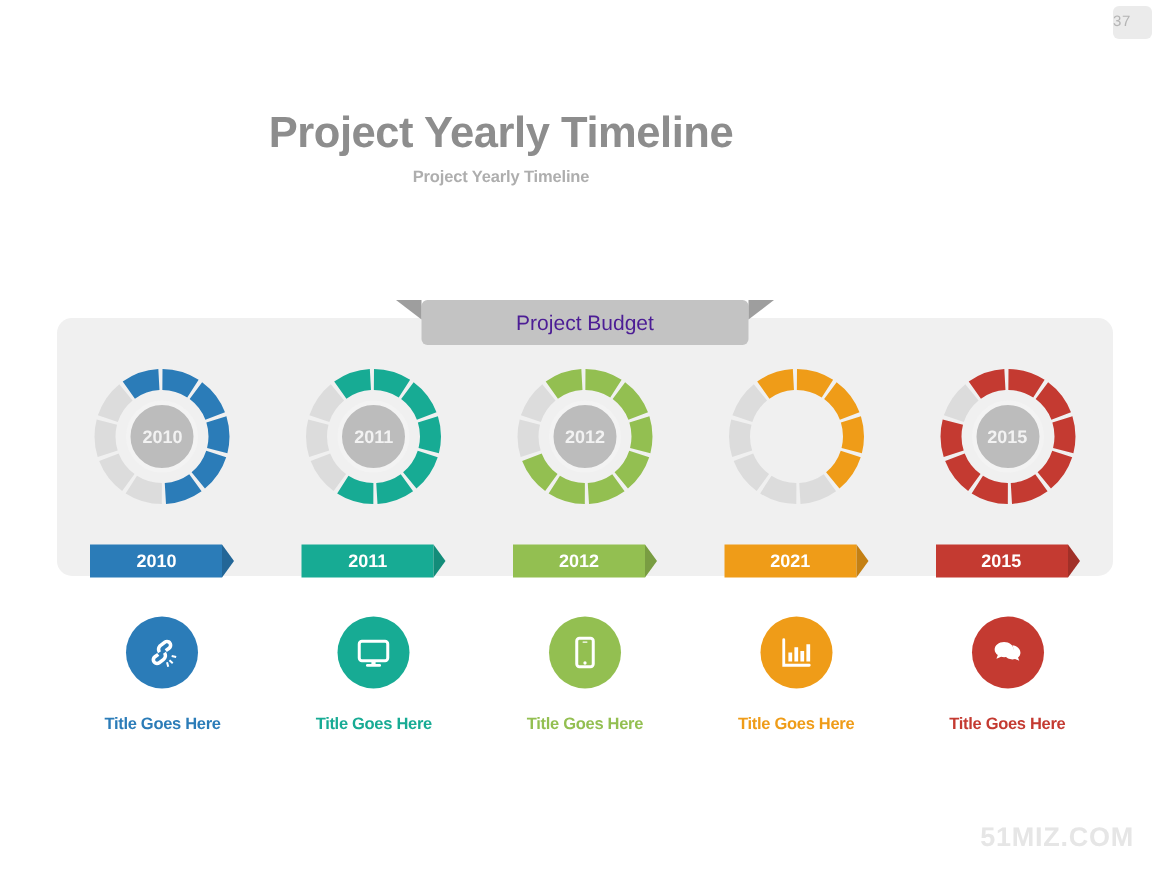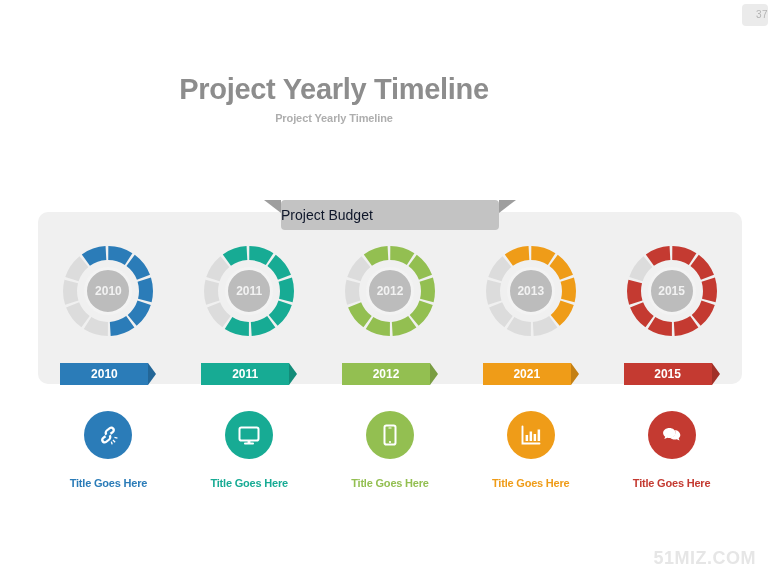--- a/index.html
+++ b/index.html
@@ -20,21 +20,21 @@
     position: absolute;
     top: 4px;
     right: 12px;
     width: 26px;
     height: 22px;
     background: #ebebeb;
     border-radius: 4px;
     color: #b4b4b4;
     font-size: 10px;
     line-height: 22px;
-    text-align: right;
+    text-align: left;
     letter-spacing: 0.5px;
   }
 
   
   .title-block {
     position: absolute;
     top: 72px;
     left: 0;
     width: 668px;
     text-align: center;
@@ -57,24 +57,24 @@
   
   .ribbon {
     position: absolute;
     top: 200px;
     left: 50%;
     transform: translateX(-50%);
     width: 218px;
     height: 30px;
     background: #c3c3c3;
     border-radius: 4px;
-    color: #0f172a;
+    color: #4c1d95;
     font-size: 14px;
     line-height: 30px;
-    text-align: left;
+    text-align: center;
     z-index: 5;
   }
   .ribbon-flange {
     position: absolute;
     top: 0;
     width: 0;
     height: 0;
   }
   .ribbon-flange.left {
     left: -17px;
@@ -323,21 +323,20 @@
           <circle cx="47" cy="47" r="38" fill="none" stroke="#ef9c18" stroke-width="14" stroke-dasharray="21.47610416728243 217.28493750554185" stroke-dashoffset="59.690260418206066" transform="rotate(0 47 47)"></circle>
           <circle cx="47" cy="47" r="38" fill="none" stroke="#ef9c18" stroke-width="14" stroke-dasharray="21.47610416728243 217.28493750554185" stroke-dashoffset="35.81415625092364" transform="rotate(0 47 47)"></circle>
           <circle cx="47" cy="47" r="38" fill="none" stroke="#ef9c18" stroke-width="14" stroke-dasharray="21.47610416728243 217.28493750554185" stroke-dashoffset="11.938052083641203" transform="rotate(0 47 47)"></circle>
           <circle cx="47" cy="47" r="38" fill="none" stroke="#ef9c18" stroke-width="14" stroke-dasharray="21.47610416728243 217.28493750554185" stroke-dashoffset="-11.938052083641217" transform="rotate(0 47 47)"></circle>
           <circle cx="47" cy="47" r="38" fill="none" stroke="#dcdcdc" stroke-width="14" stroke-dasharray="21.47610416728243 217.28493750554185" stroke-dashoffset="-35.81415625092364" transform="rotate(0 47 47)"></circle>
           <circle cx="47" cy="47" r="38" fill="none" stroke="#dcdcdc" stroke-width="14" stroke-dasharray="21.47610416728243 217.28493750554185" stroke-dashoffset="-59.69026041820609" transform="rotate(0 47 47)"></circle>
           <circle cx="47" cy="47" r="38" fill="none" stroke="#dcdcdc" stroke-width="14" stroke-dasharray="21.47610416728243 217.28493750554185" stroke-dashoffset="-83.56636458548851" transform="rotate(0 47 47)"></circle>
           <circle cx="47" cy="47" r="38" fill="none" stroke="#dcdcdc" stroke-width="14" stroke-dasharray="21.47610416728243 217.28493750554185" stroke-dashoffset="-107.44246875277094" transform="rotate(0 47 47)"></circle>
           <circle cx="47" cy="47" r="38" fill="none" stroke="#dcdcdc" stroke-width="14" stroke-dasharray="21.47610416728243 217.28493750554185" stroke-dashoffset="-131.31857292005336" transform="rotate(0 47 47)"></circle>
         </svg>
-        <div class="donut-hub">2013</div>
       </div>
       <div class="tag-wrap">
         <div class="tag" style="background:#ef9c18">2021</div>
         <div class="tag-fold" style="border-left:8px solid #ef9c18; filter:brightness(0.82)"></div>
       </div>
       <div class="icon-circle" style="background:#ef9c18">
         <span>
           <svg width="24" height="24" viewBox="0 0 24 24">
             <path d="M3.5 3.5v17h17" fill="none" stroke="#ffffff" stroke-width="1.9" stroke-linecap="round"></path>
             <rect x="6.6" y="12" width="2.5" height="6" fill="#ffffff"></rect>

